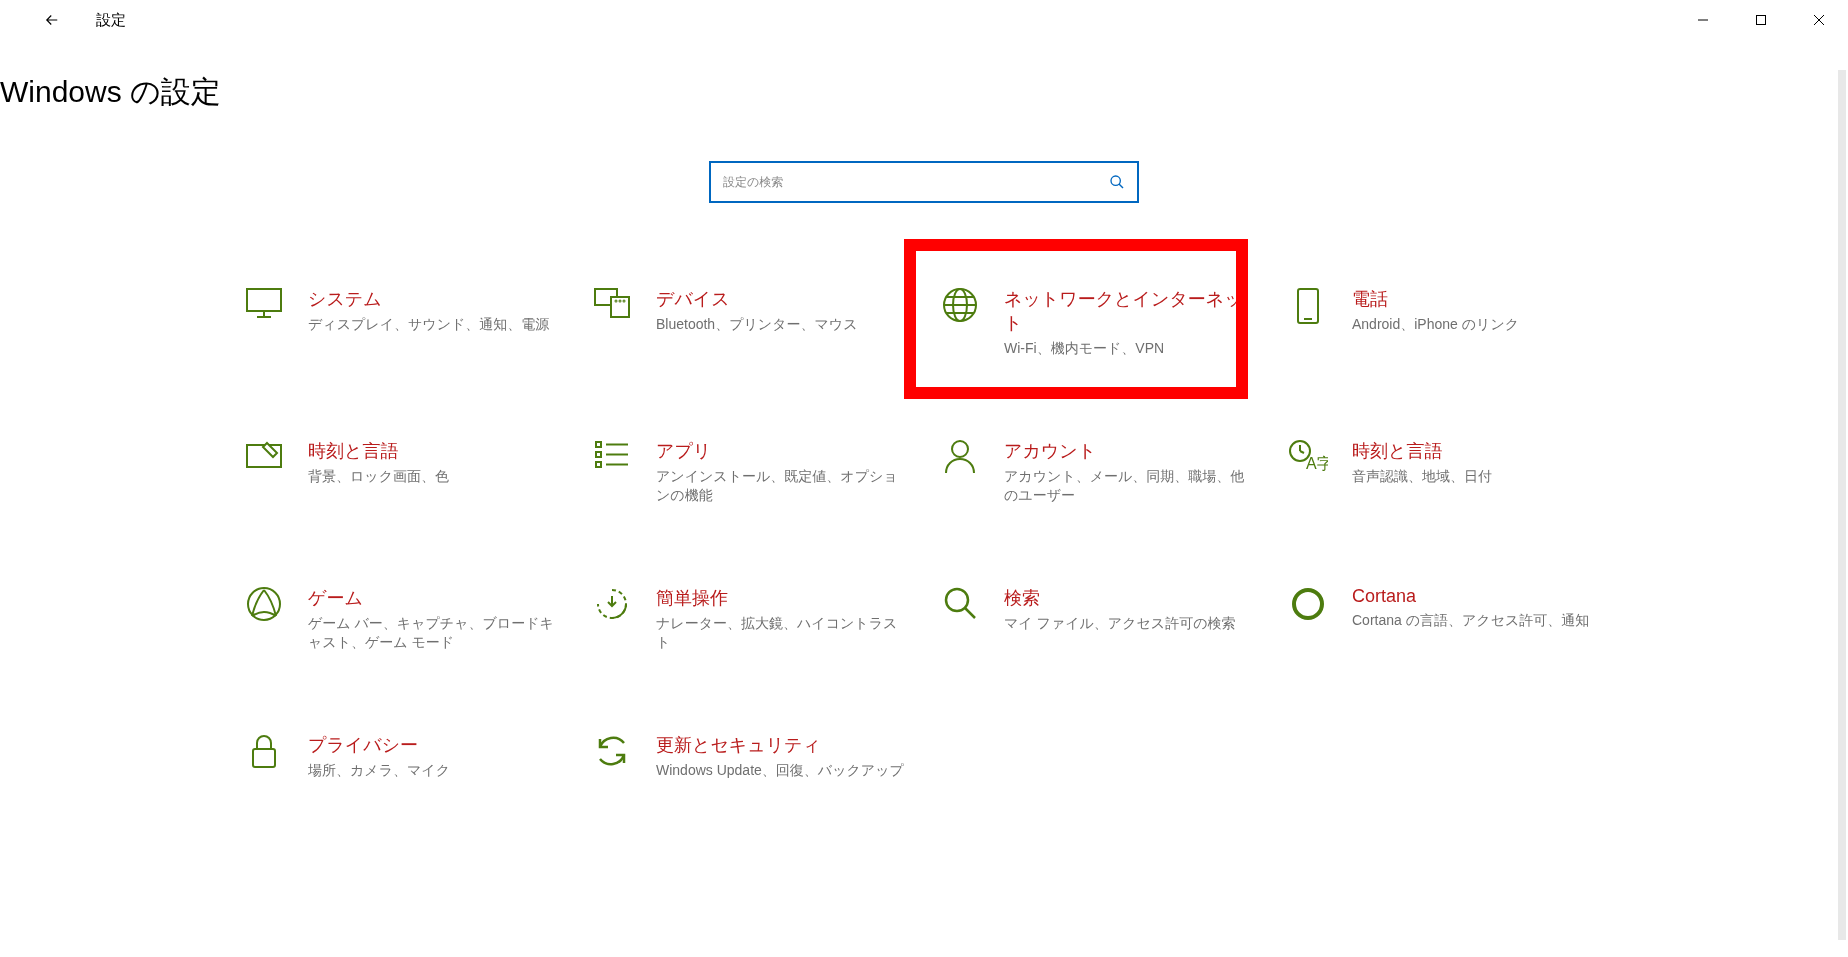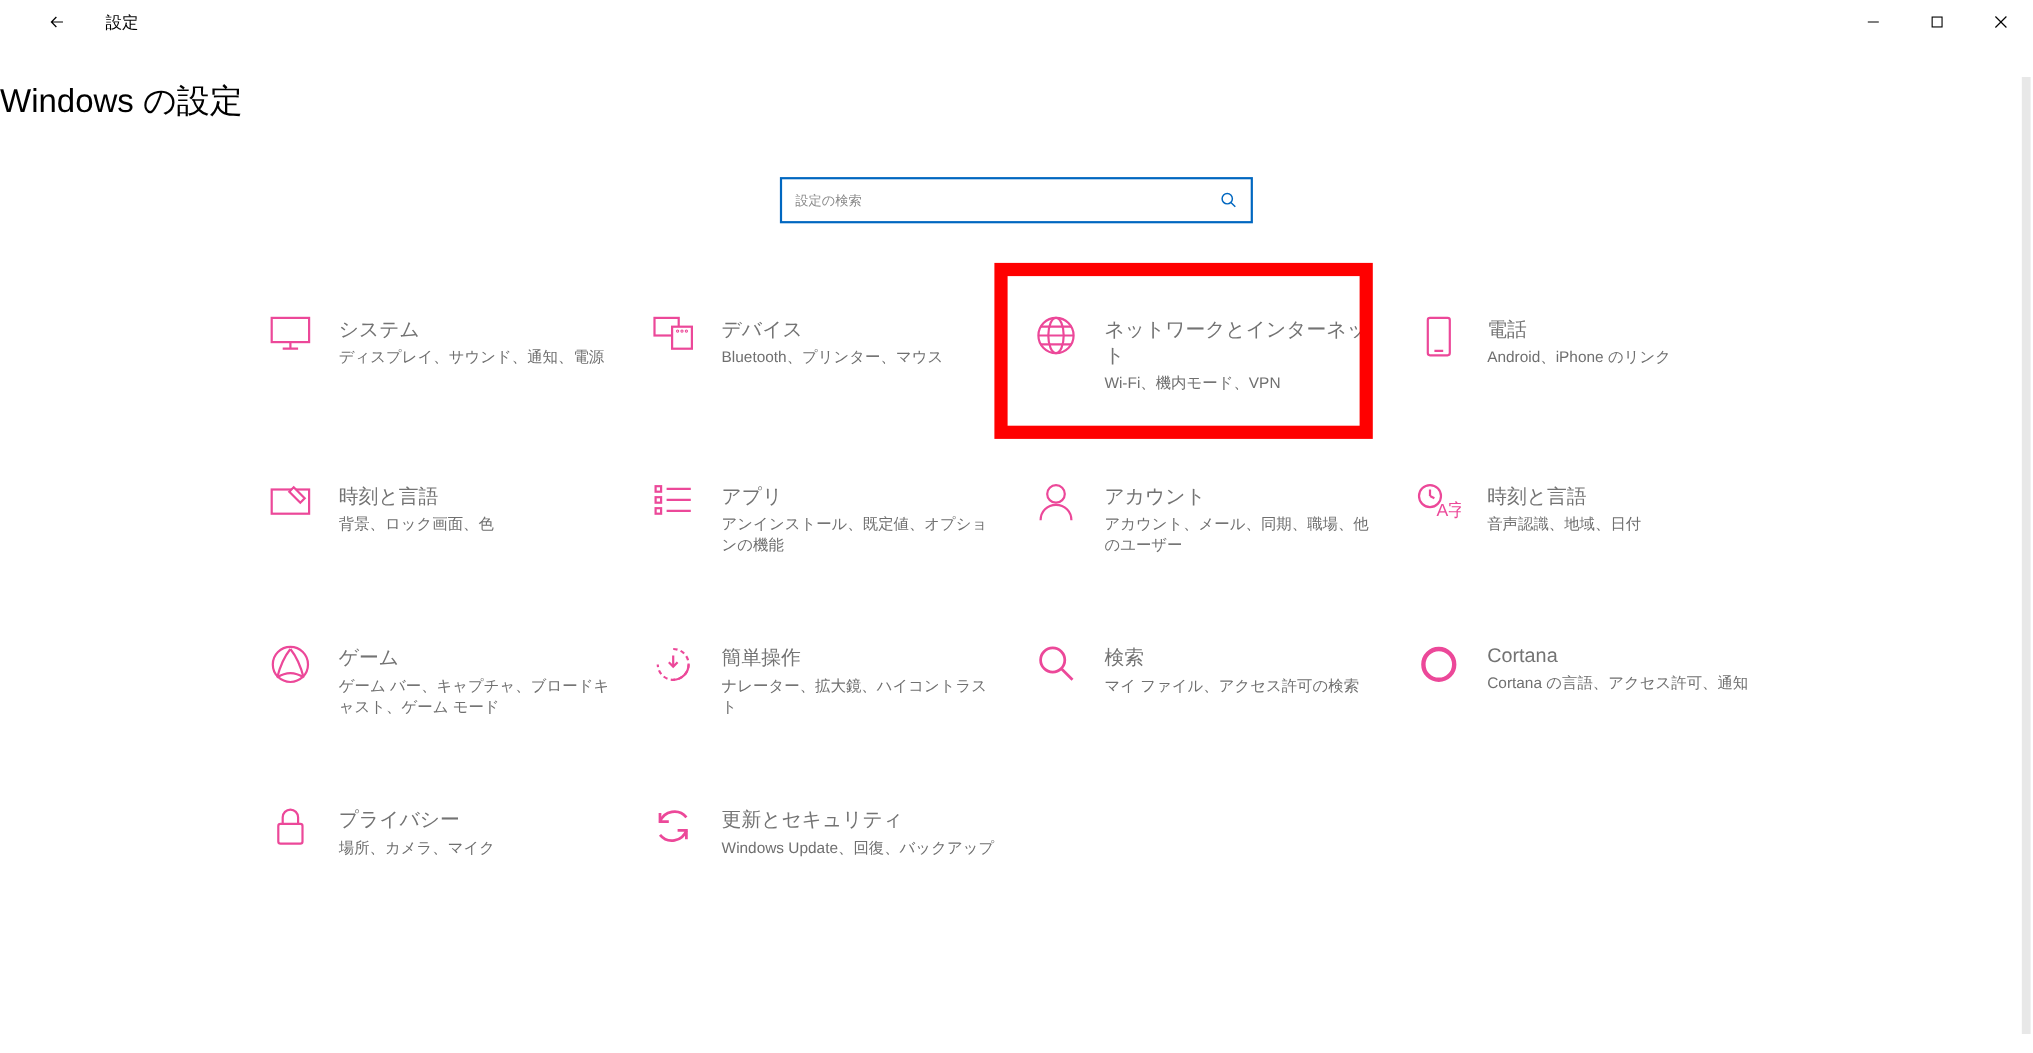--- a/index.html
+++ b/index.html
@@ -95,29 +95,29 @@
   cursor: pointer;
   position: relative;
 }
 .tile-icon {
   width: 44px;
   height: 44px;
   flex-shrink: 0;
   display: flex;
   align-items: flex-start;
   justify-content: center;
-  color: #ec4899;
+  color: #4d7c0f;
 }
 .tile-text {
   flex: 1;
 }
 .tile-title {
   font-size: 18px;
   font-weight: 400;
-  color: #737373;
+  color: #b91c1c;
   margin-bottom: 4px;
 }
 .tile-sub {
   font-size: 14px;
   color: #6f6f6f;
   line-height: 1.4;
 }
 .highlight-box {
   position: absolute;
   border: 12px solid #ff0000;

